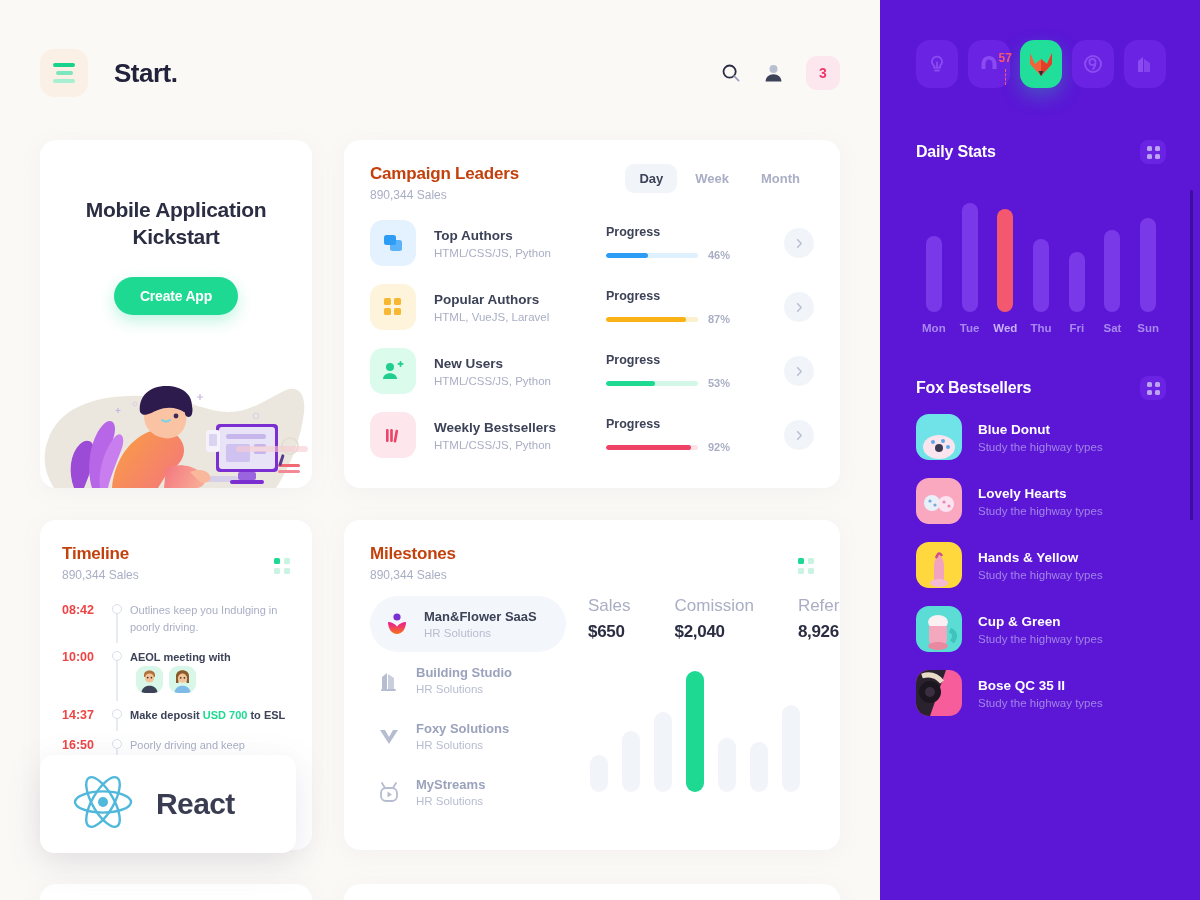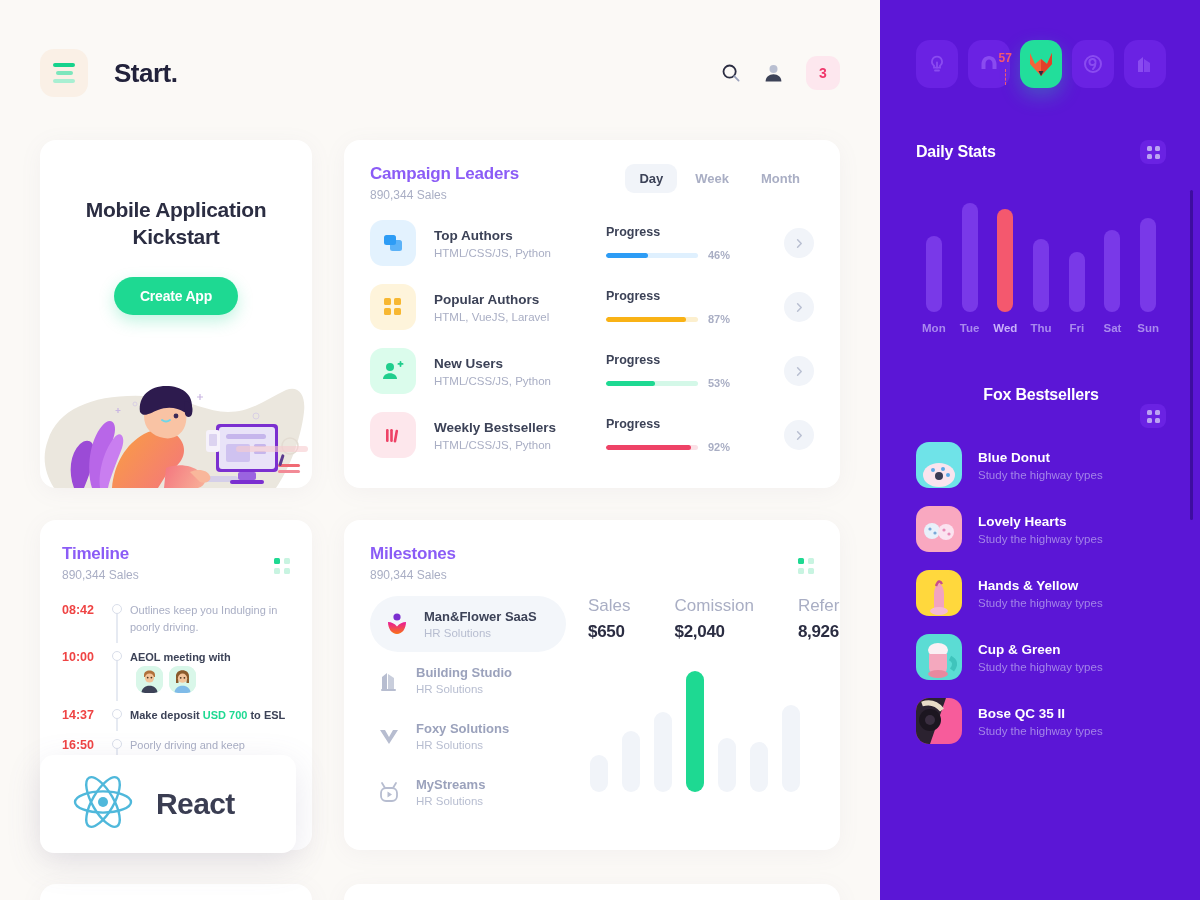--- a/index.html
+++ b/index.html
@@ -48,21 +48,21 @@
     background: #FDE7EE; color: #F0376B;
     display: flex; align-items: center; justify-content: center;
     font-size: 14px; font-weight: bold;
   }
 
   
   .card {
     background: #fff; border-radius: 16px;
     box-shadow: 0 4px 22px rgba(140,130,160,0.07);
   }
-  .card-title { font-size: 17px; font-weight: bold; color: #8b5cf6; letter-spacing: -0.2px; }
+  .card-title { font-size: 17px; font-weight: bold; color: #c2410c; letter-spacing: -0.2px; }
   .card-sub { font-size: 12px; color: #A9AEC4; margin-top: 4px; }
 
   .grid-icon { display: grid; grid-template-columns: 6px 6px; grid-gap: 4px; }
   .grid-icon i { width: 6px; height: 6px; border-radius: 1.5px; background: #C8F4E1; display:block; }
   .grid-icon i:first-child { background: #1ED992; }
 
   
   .row1 { display: flex; gap: 32px; height: 348px; }
   .kickstart {
     width: 272px; flex: none; position: relative; overflow: hidden;
@@ -189,21 +189,21 @@
   .sbar { width: 16px; border-radius: 8px; background: #7939E8; }
   .sbar.hot { background: #F4586E; }
   .hot-label {
     position: absolute; top: -36px; font-size: 12px; font-weight: bold; color: #F4586E;
   }
   .hot-dash { position: absolute; top: -18px; width: 0; border-left: 1.5px dashed #F4586E; height: 16px; }
   .day-labels { display: flex; margin-top: 10px; }
   .day-labels span { flex: 1; text-align: center; font-size: 11.5px; color: #A989EE; font-weight: 600; }
   .day-labels span.on { color: #C9B1FA; }
 
-  .best-head { display: flex; align-items: center; margin-top: 46px; flex-direction: column; }
+  .best-head { display: flex; align-items: center; margin-top: 36px; }
   .best-list { margin-top: 14px; }
   .best-item { display: flex; align-items: center; margin-bottom: 18px; cursor: pointer; }
   .thumb { width: 46px; height: 46px; border-radius: 13px; flex: none; overflow: hidden; }
   .best-txt { margin-left: 16px; }
   .best-name { font-size: 13.5px; font-weight: bold; color: #fff; }
   .best-sub { font-size: 11.5px; color: #A384E8; margin-top: 4px; }
 
   .scroll-rail {
     position: absolute; right: 7px; top: 190px; width: 3px; height: 330px;
     border-radius: 2px; background: #3D0DA0;

